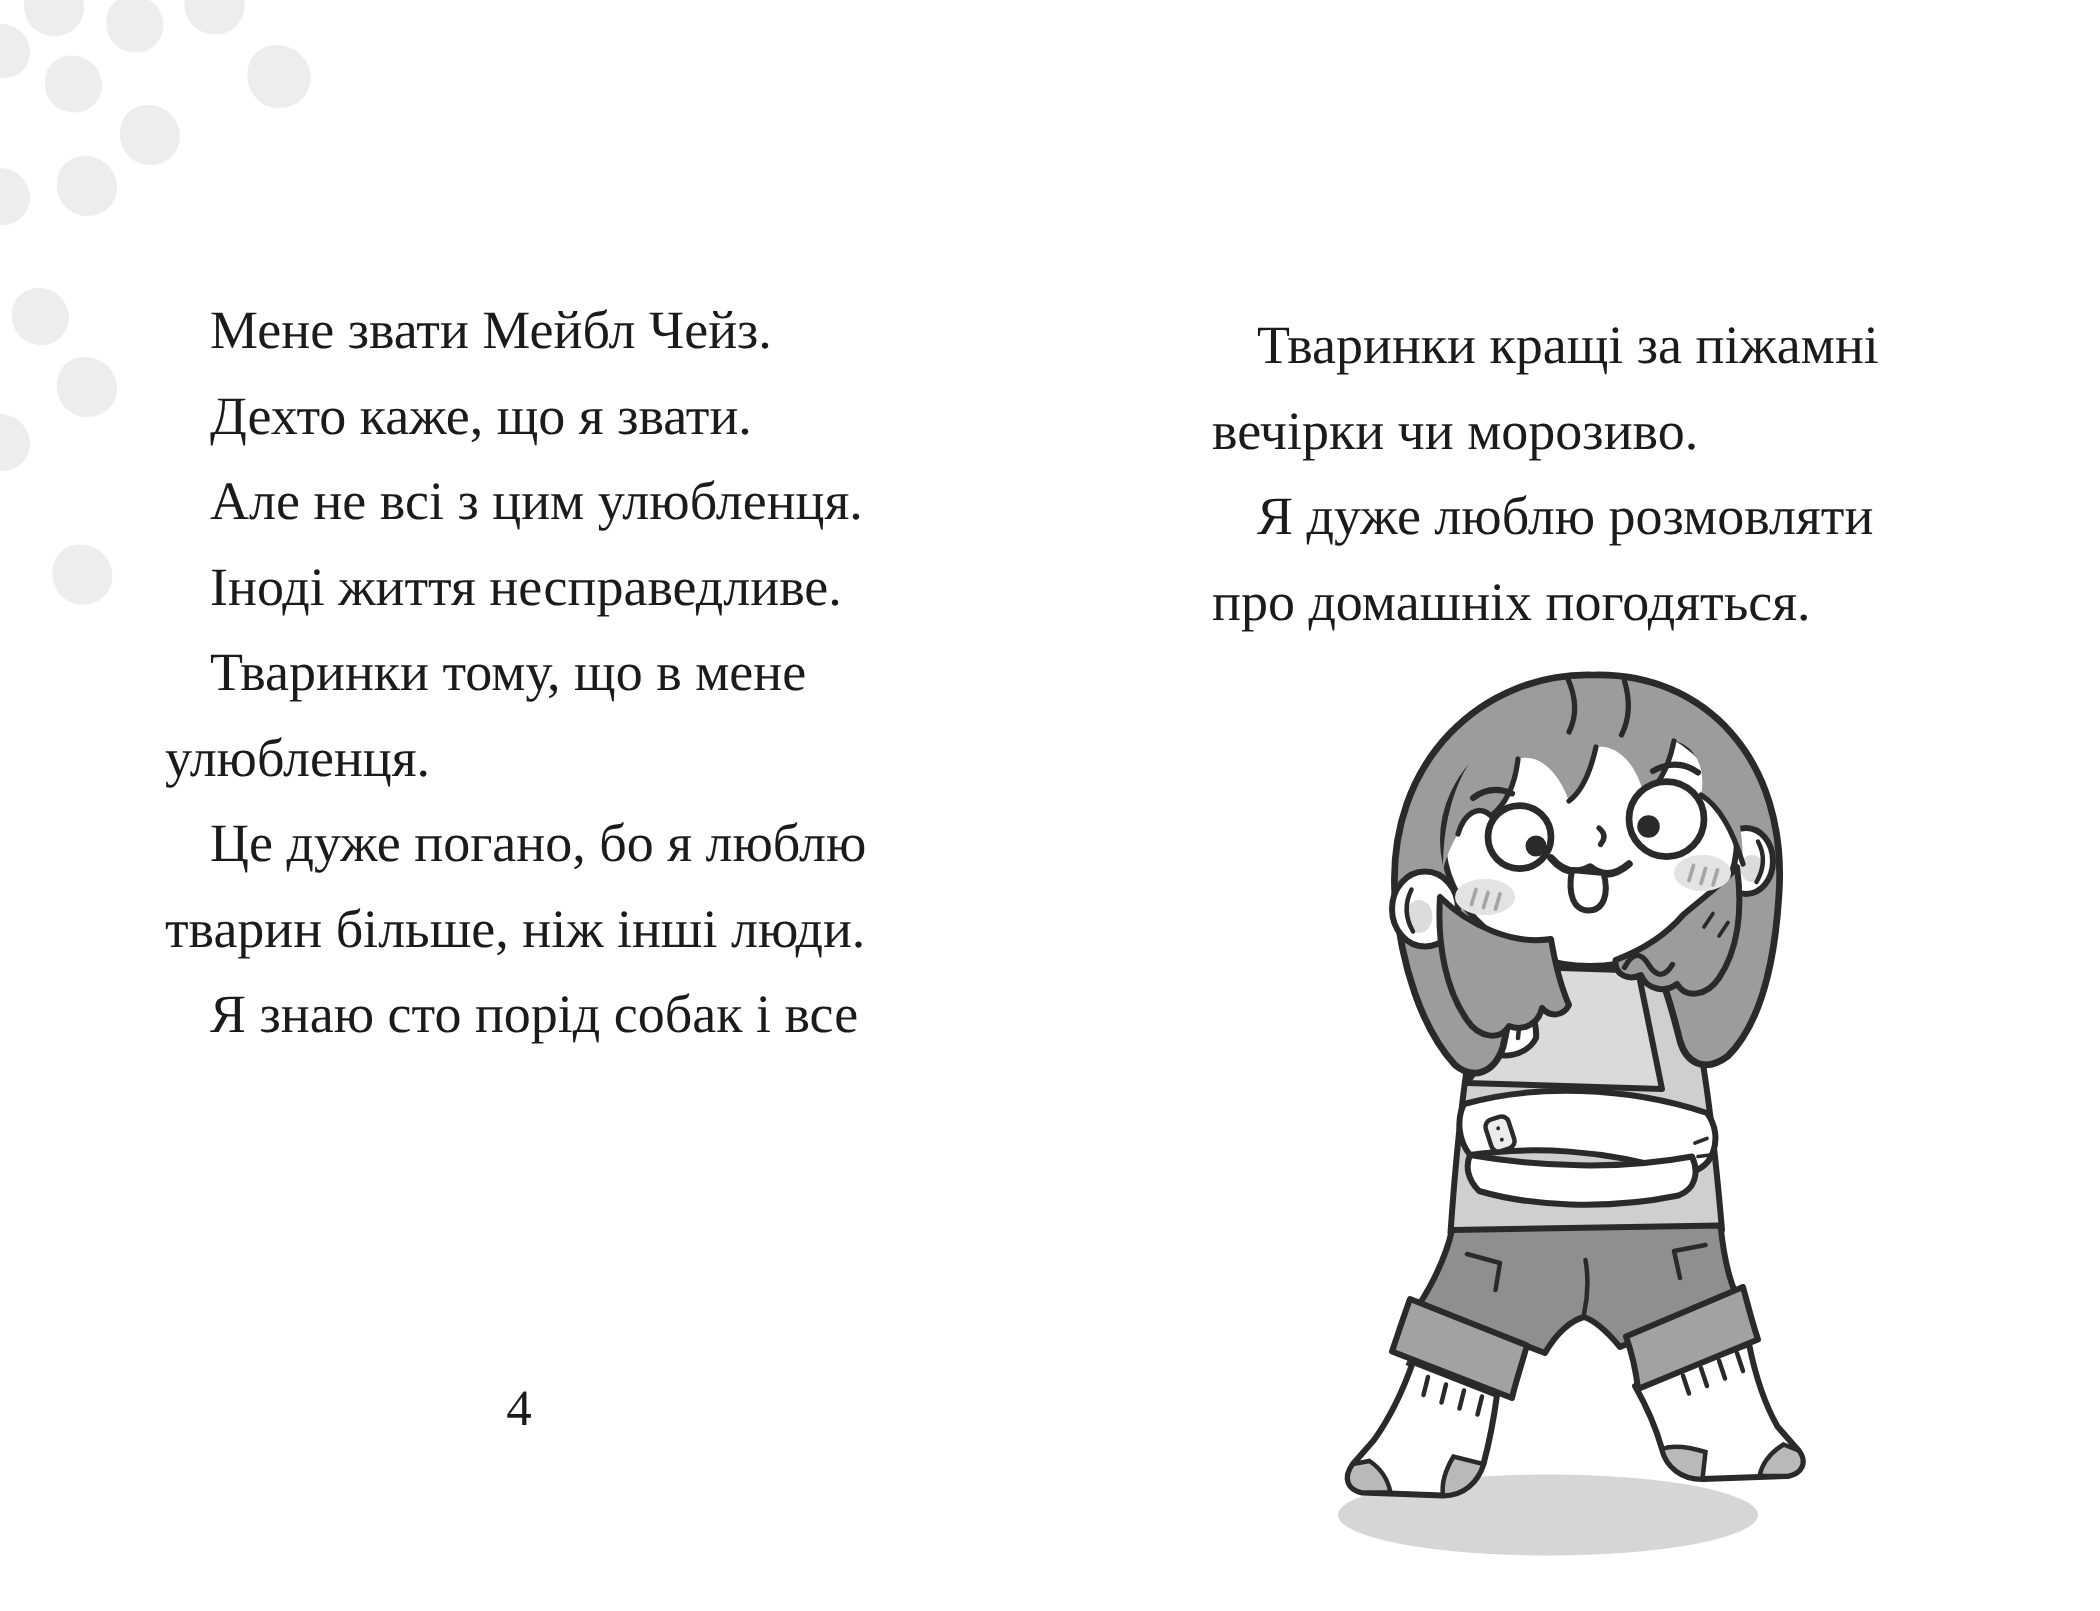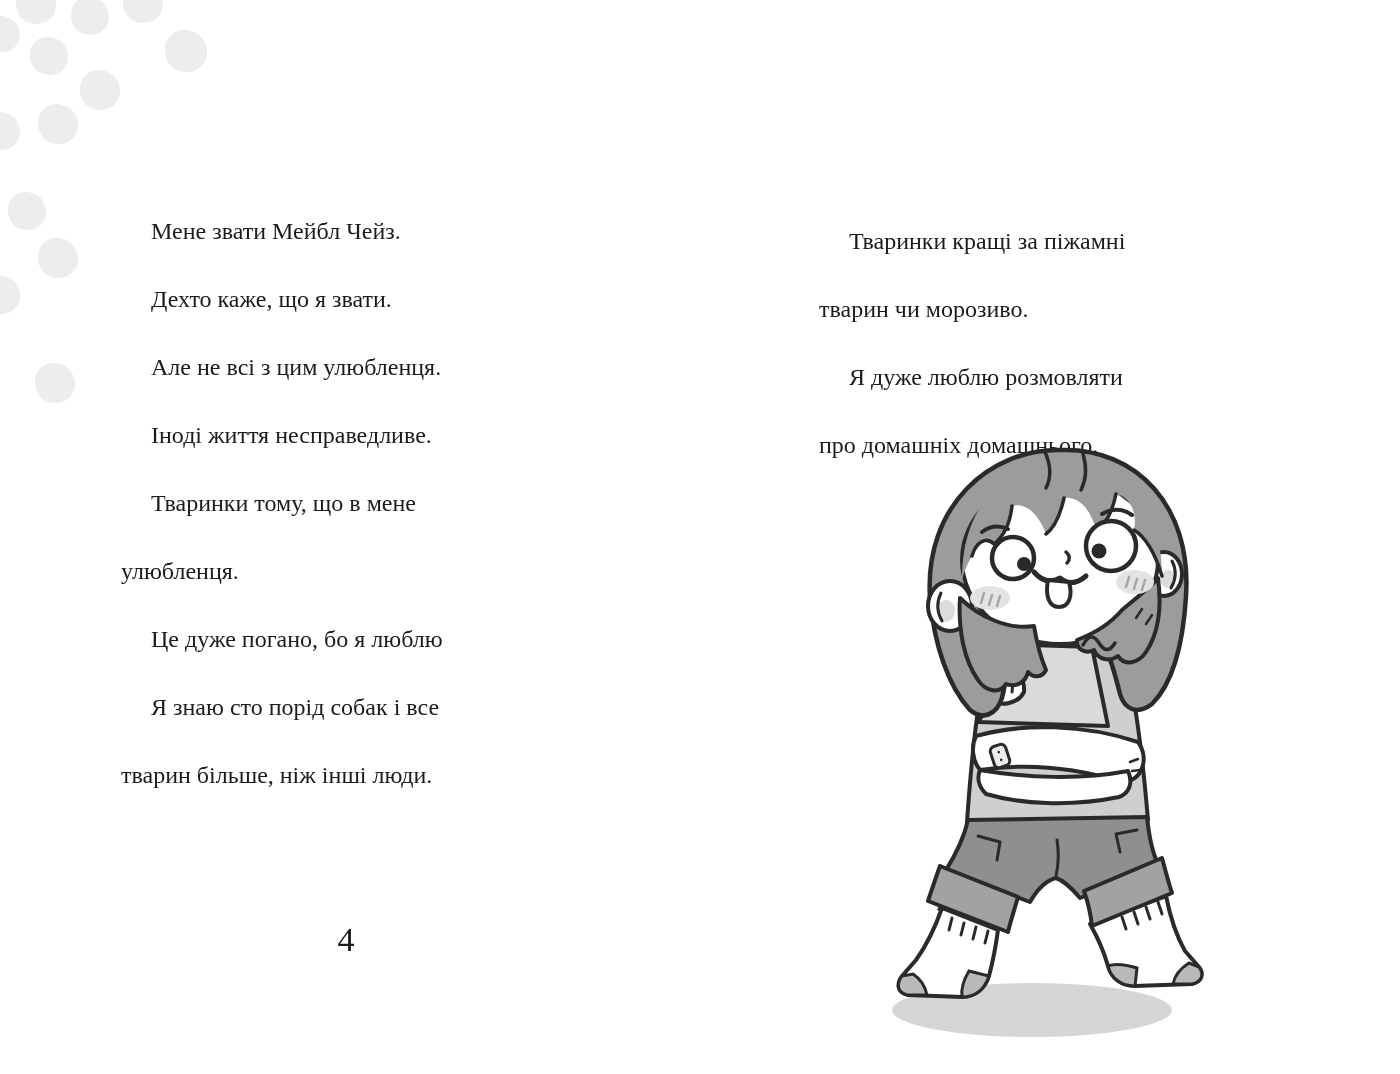--- a/index.html
+++ b/index.html
@@ -13,21 +13,21 @@
     font-family:"Liberation Serif","DejaVu Serif",serif;color:var(--c-text);
   }
   .page{position:absolute;top:0;height:1074px;}
   .page.left{left:0;width:700px;}
   .page.right{left:700px;width:700px;}
   .dots{position:absolute;left:0;top:0;width:260px;height:440px;}
   .dot{position:absolute;background:var(--c-dot);border-radius:46% 54% 49% 51%;}
   .textblock{position:absolute;}
   .tb-left{left:110px;top:192px;width:500px;}
   .tb-right{left:808px;top:202px;width:480px;}
-  .line{margin:11px;font-size:24px;line-height:57px;white-space:nowrap;}
+  .line{margin:0;font-size:36px;line-height:57px;white-space:nowrap;}
   .line.indent{text-indent:30px;}
   .page-number{
     position:absolute;left:110px;top:911px;width:472px;text-align:center;
     font-size:34px;line-height:57px;
   }
   .illustration{position:absolute;left:840px;top:440px;width:440px;height:600px;}
   .illustration svg{width:100%;height:100%;display:block;}
   .ink{stroke:var(--c-ink);stroke-linecap:round;stroke-linejoin:round;fill:none;}
 </style>
 </head>
@@ -51,32 +51,32 @@
 
 <div class="page left">
   <div class="textblock tb-left">
     <p class="line indent">Мене звати Мейбл Чейз.</p>
     <p class="line indent">Дехто каже, що я звати.</p>
     <p class="line indent">Але не всі з цим улюбленця.</p>
     <p class="line indent">Іноді життя несправедливе.</p>
     <p class="line indent">Тваринки тому, що в мене</p>
     <p class="line">улюбленця.</p>
     <p class="line indent">Це дуже погано, бо я люблю</p>
+    <p class="line">тварин більше, ніж інші люди.</p>
     <p class="line indent">Я знаю сто порід собак і все</p>
-    <p class="line">тварин більше, ніж інші люди.</p>
   </div>
   <div class="page-number">4</div>
 </div>
 
 <div class="page right">
   <div class="textblock tb-right" style="left:108px;">
     <p class="line indent">Тваринки кращі за піжамні</p>
-    <p class="line">тварин чи морозиво.</p>
+    <p class="line">вечірки чи морозиво.</p>
     <p class="line indent">Я дуже люблю розмовляти</p>
-    <p class="line">про домашніх домашнього.</p>
+    <p class="line">про домашніх погодяться.</p>
   </div>
 </div>
 
 <div class="illustration">
   <svg viewBox="0 0 440 600" xmlns="http://www.w3.org/2000/svg">
 
     <ellipse cx="192" cy="570" rx="140" ry="27" fill="var(--c-shadow)"></ellipse>
 
     <path d="M 150 212 C 140 242 132 310 127 382 C 186 400 252 398 308 380 C 302 310 293 238 281 209 C 240 222 188 222 150 212 Z" fill="var(--c-shirt)" stroke="var(--c-ink)" stroke-width="4" stroke-linejoin="round"></path>
 

